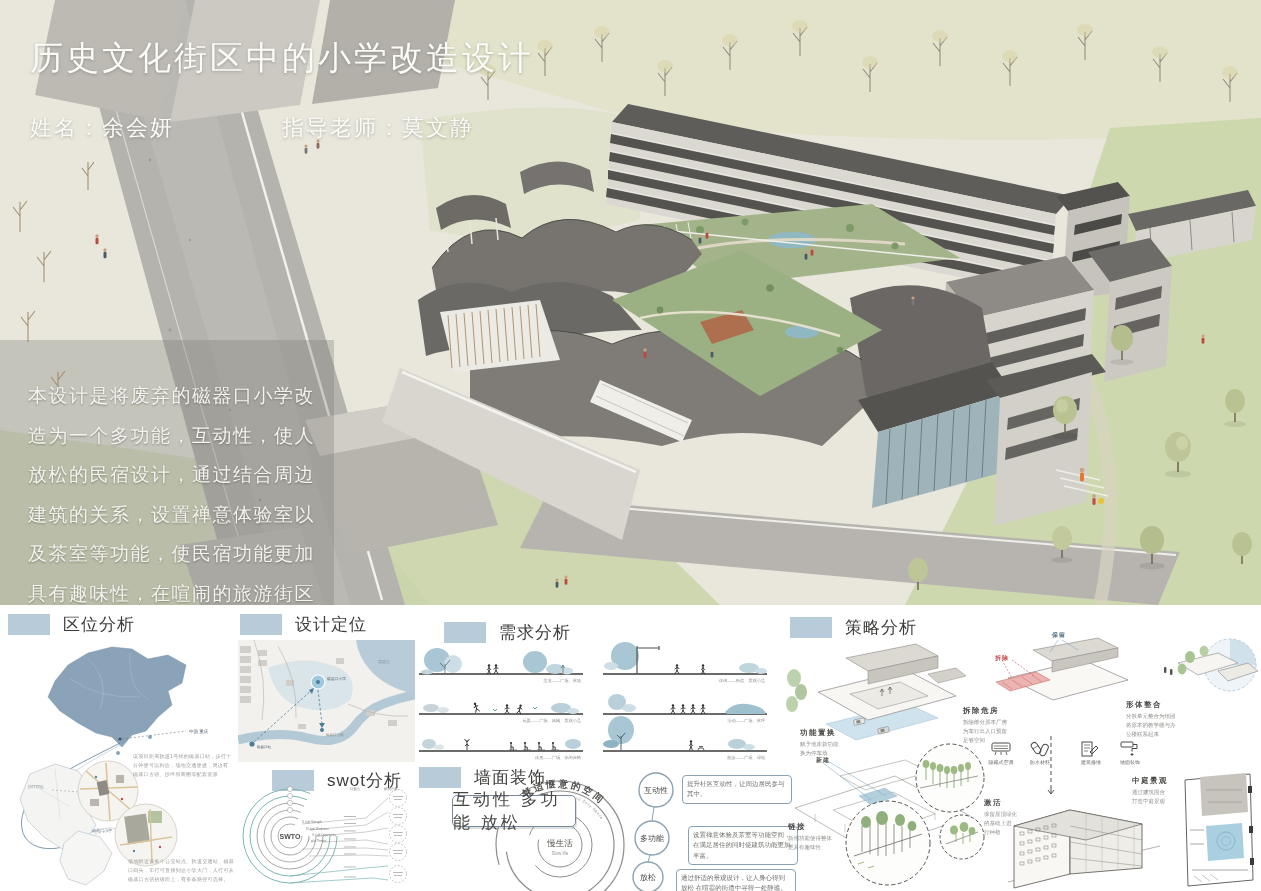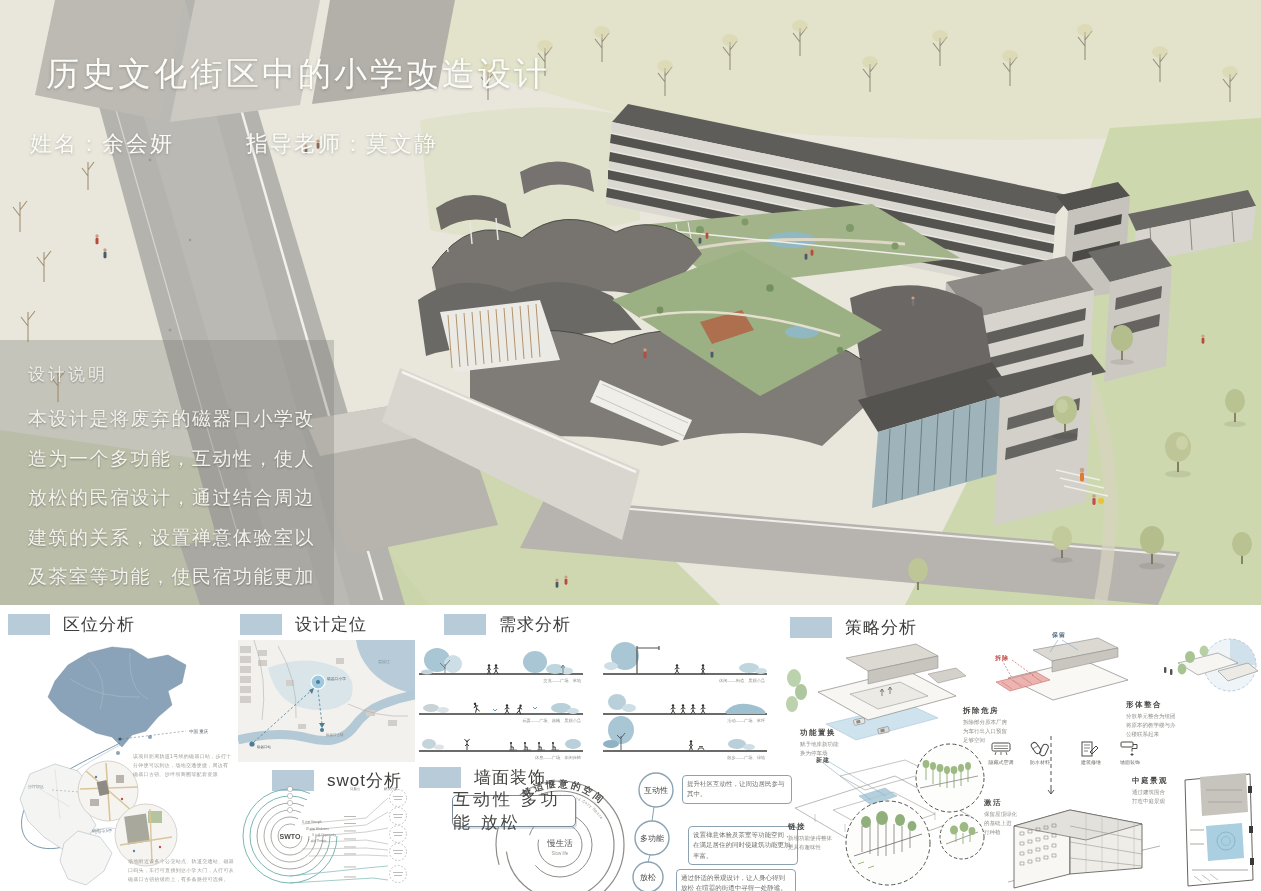--- a/index.html
+++ b/index.html
@@ -3,22 +3,22 @@
 <meta charset="utf-8">
 <style>
   html,body{margin:0;padding:0;background:#777;}
   #poster{position:relative;width:1261px;height:891px;overflow:hidden;background:#fff;
     font-family:"Liberation Sans",sans-serif;}
   
   .hero{position:absolute;left:0;top:0;width:1261px;height:605px;overflow:hidden;}
   .hero svg{position:absolute;left:0;top:0;}
   .title-wrap{position:absolute;left:30px;top:36px;color:#fbfbf8;
     text-shadow:0 1px 3px rgba(80,78,70,.38);}
-  .title-wrap h1{margin:16px;font-size:33px;font-weight:500;letter-spacing:3px;}
-  .byline{margin-top:32px;font-size:22px;letter-spacing:2px;display:flex;gap:72px;}
+  .title-wrap h1{margin:0;font-size:33px;font-weight:500;letter-spacing:3px;}
+  .byline{margin-top:32px;font-size:22px;letter-spacing:2px;display:flex;gap:108px;}
   .desc{position:absolute;left:28px;top:363px;width:300px;color:#f4f3ef;
     text-shadow:0 1px 2px rgba(60,60,54,.45);}
   .desc-h{font-size:17px;letter-spacing:3px;opacity:.92;}
   .desc-b{margin:13px 0 0;font-size:19px;line-height:2.08;letter-spacing:1.5px;}
   
   .board{position:absolute;left:0;top:605px;width:1261px;height:286px;background:#fff;}
   .board>*{position:absolute;}
   .sec{display:flex;align-items:center;gap:13px;}
   .chip{width:42px;height:21px;background:#b7cbd8;}
   .sec-t{font-size:17px;color:#3d3d3b;letter-spacing:1px;}
@@ -340,36 +340,35 @@
 
     <div class="title-wrap">
       <h1>历史文化街区中的小学改造设计</h1>
       <div class="byline">
         <span>姓名：余会妍</span>
         <span>指导老师：莫文静</span>
       </div>
     </div>
 
     <div class="desc">
-      <div class="desc-h">设计说明</div>
       <p class="desc-b">本设计是将废弃的磁器口小学改造为一个多功能，互动性，使人放松的民宿设计，通过结合周边建筑的关系，设置禅意体验室以及茶室等功能，使民宿功能更加具有趣味性，在喧闹的旅游街区中，寻得一处静谧之所。</p>
     </div>
   </section>
 
   <section class="board">
 
     <div class="sec" style="left:8px;top:8px;">
       <span class="chip"></span>
       <span class="sec-t">区位分析</span>
     </div>
     <div class="sec" style="left:240px;top:8px;">
       <span class="chip"></span>
       <span class="sec-t">设计定位</span>
     </div>
-    <div class="sec" style="left:419px;top:8px;padding-left:25px;">
+    <div class="sec" style="left:419px;top:16px;padding-left:25px;">
       <span class="chip"></span>
       <span class="sec-t">需求分析</span>
     </div>
     <div class="sec" style="left:790px;top:11px;align-items:center;">
       <span class="chip"></span>
       <span class="sec-t">策略分析</span>
     </div>
     <div class="sec" style="left:240px;top:164px;margin-left:32px;">
       <span class="chip"></span>
       <span class="sec-t">swot分析</span>

